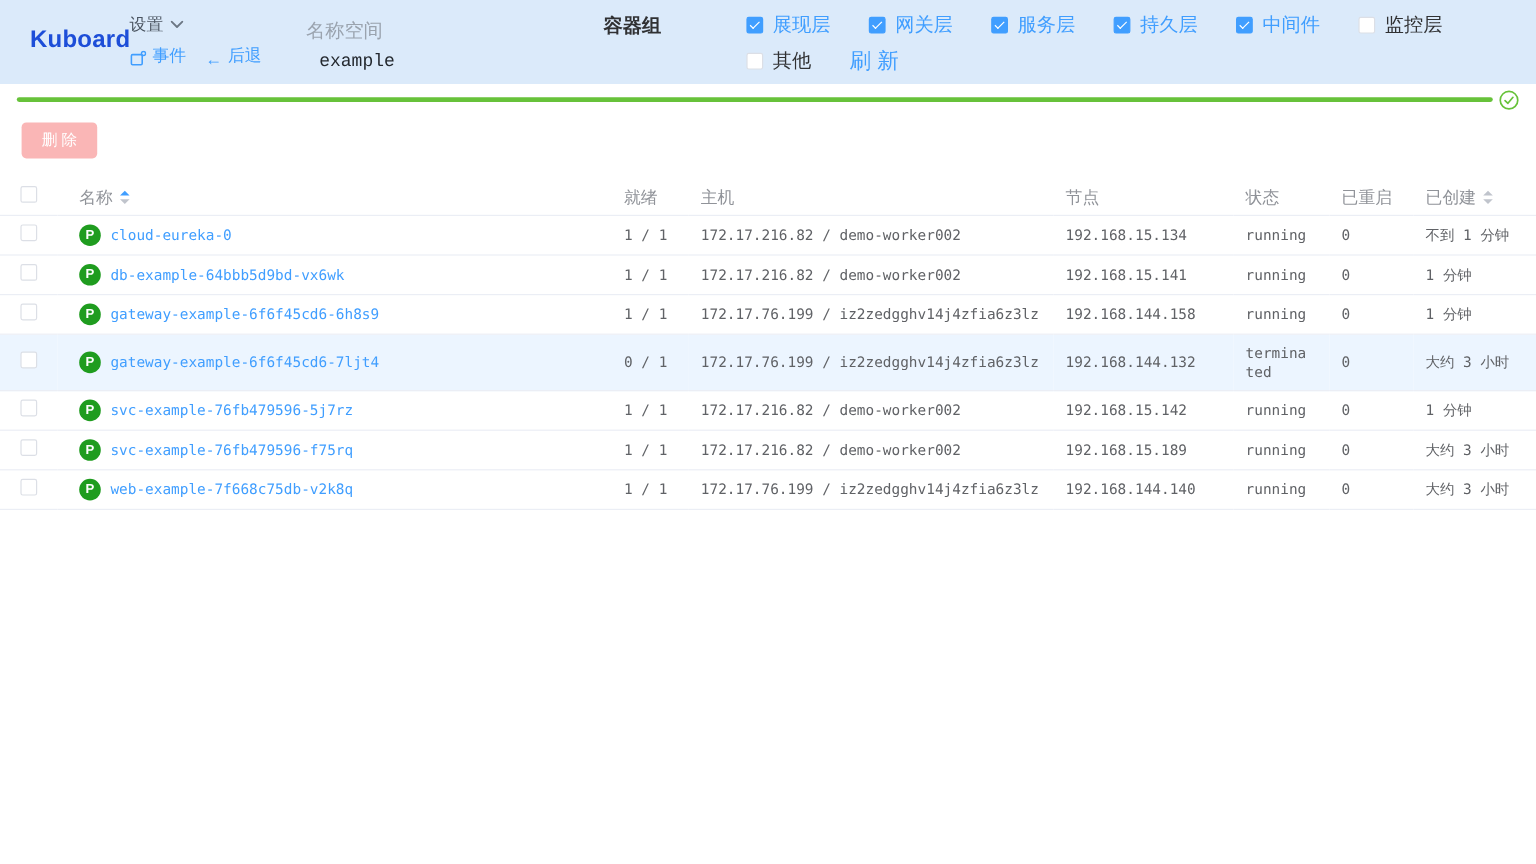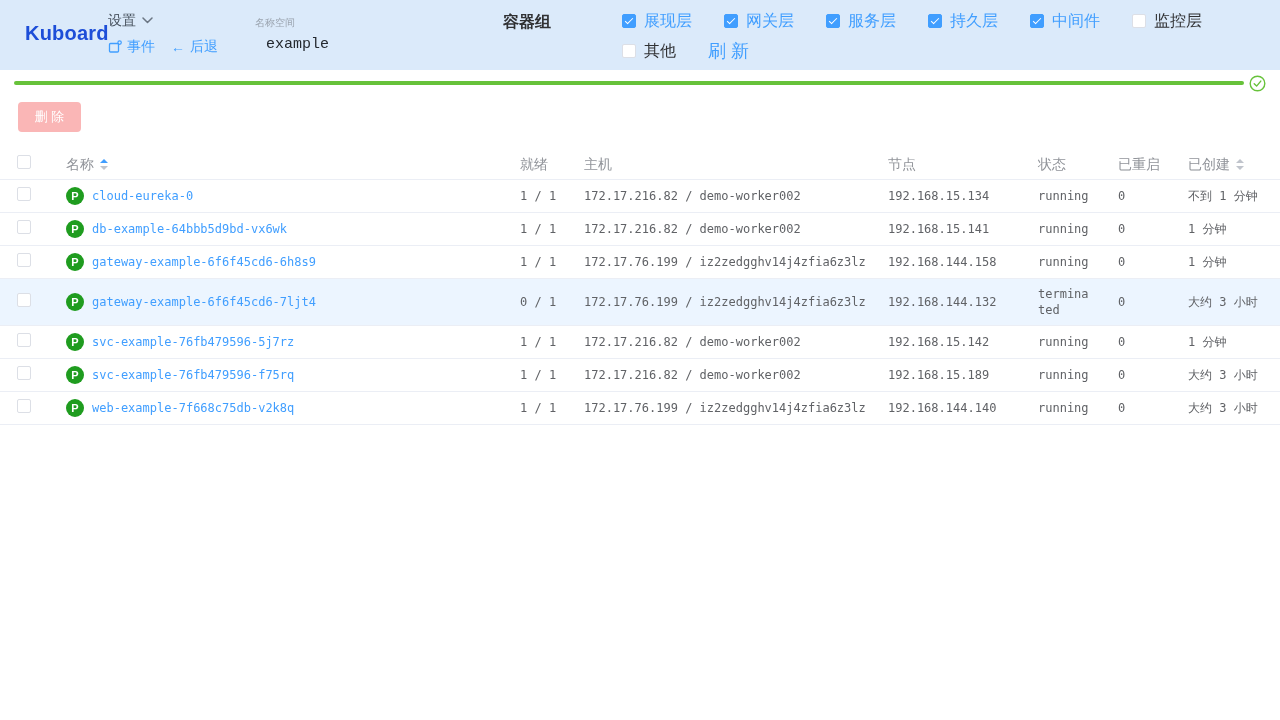--- a/index.html
+++ b/index.html
@@ -21,24 +21,24 @@
     font-family:"Liberation Sans", sans-serif;color:var(--text-dark);
   }
   .mono{font-family:"DejaVu Sans Mono", monospace;}
 
   
   .app-header{position:relative;height:70px;background:var(--header-bg);}
   .logo{position:absolute;left:25px;top:22px;font-size:20px;font-weight:bold;color:#1d4ed8;letter-spacing:0.2px;cursor:pointer;}
   .settings-block{position:absolute;left:108px;top:12px;font-size:14px;}
   .settings-row{display:flex;align-items:center;gap:6px;color:#4a5460;cursor:pointer;height:17px;}
   .links-row{display:flex;align-items:center;gap:16px;margin-top:9px;height:17px;}
-  .links-row a{display:inline-flex;align-items:center;gap:5px;color:var(--accent-blue);text-decoration:none;cursor:pointer;font-size:14px;}
+  .links-row a{display:inline-flex;align-items:flex-end;gap:5px;color:var(--accent-blue);text-decoration:none;cursor:pointer;font-size:14px;}
   .back-arrow{font-size:14px;line-height:1;}
   .ns-block{position:absolute;left:255px;top:16px;}
-  .ns-label{font-size:10px;color:#9aa3ae;}
+  .ns-label{font-size:16px;color:#9aa3ae;}
   .ns-value{margin-top:6px;font-size:15px;color:#24292f;font-family:Liberation Mono, monospace;cursor:pointer;margin-left:11px;}
   .page-title{position:absolute;left:503px;top:12px;font-size:16px;font-weight:bold;color:var(--text-dark);}
   .filters{position:absolute;left:622px;top:6px;width:648px;display:flex;flex-wrap:wrap;align-items:center;}
   .filter-item{display:inline-flex;align-items:center;height:30px;margin-right:32px;cursor:pointer;}
   .filter-label{margin-left:8px;font-size:16px;color:var(--text-dark);}
   .filter-label.on{color:var(--accent-blue);}
   .refresh{display:inline-flex;align-items:center;height:30px;color:var(--accent-blue);font-size:18px;text-decoration:none;cursor:pointer;}
 
   
   .cb{width:14px;height:14px;border:1px solid #dcdfe6;border-radius:2px;background:#fff;display:inline-block;position:relative;flex:none;cursor:pointer;}

